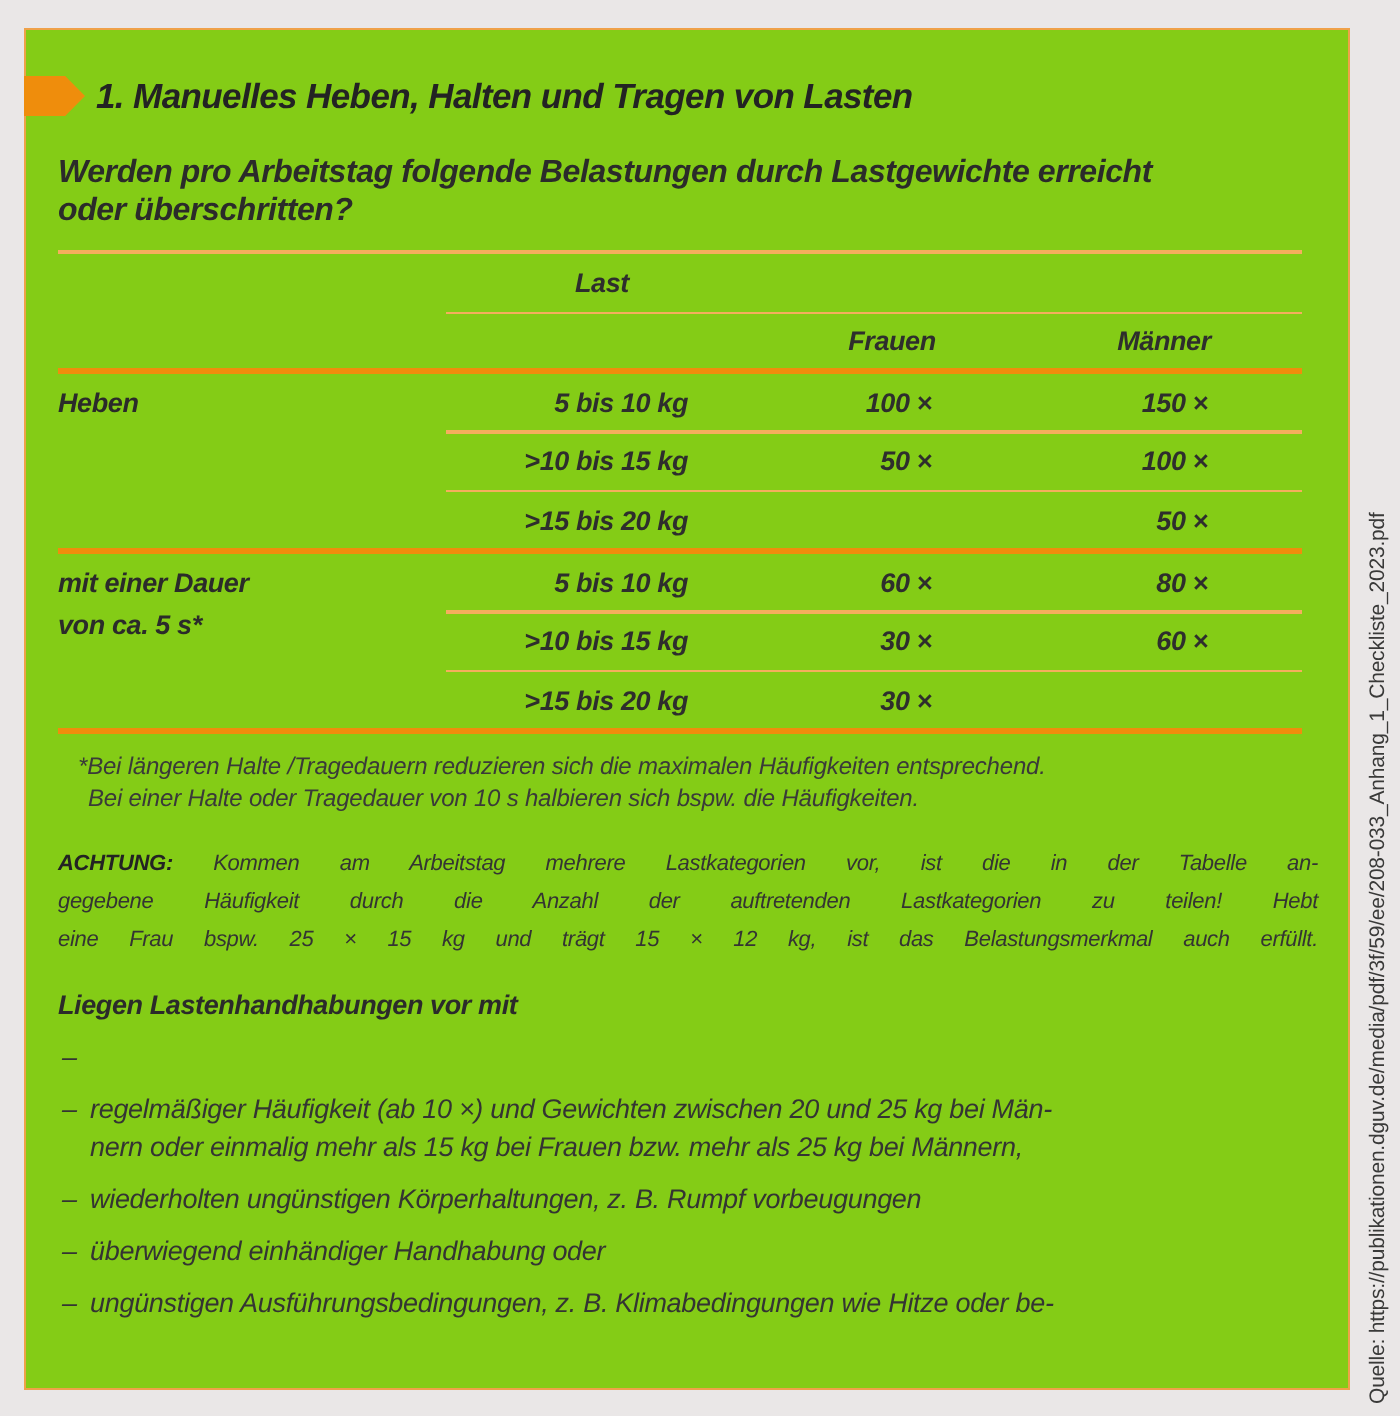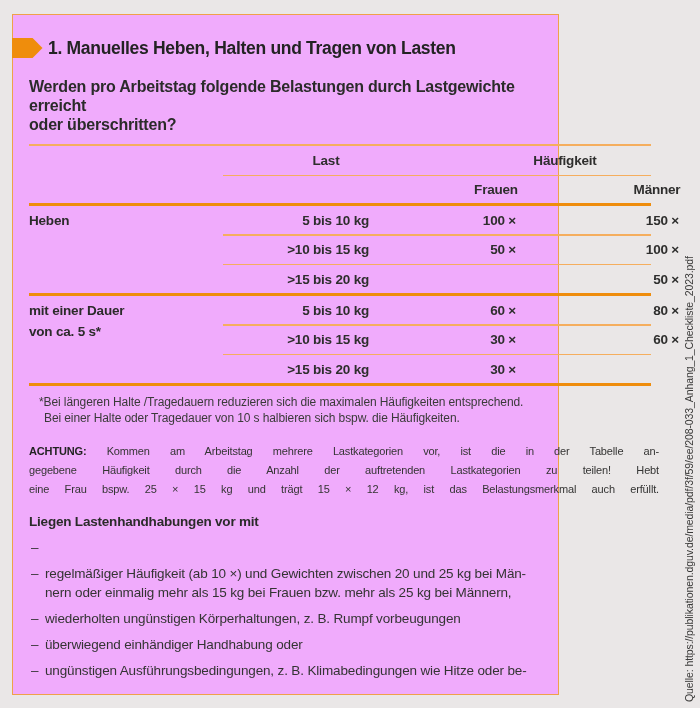--- a/index.html
+++ b/index.html
@@ -8,23 +8,24 @@
     font-family:"Liberation Sans","DejaVu Sans",sans-serif;
     background:#eae7e7;
     position:relative;
     overflow:hidden;
     color:#3a3a39;
   }
   .canvas { position:absolute; inset:0; }
 
   .page {
     position:absolute; left:12px; top:14px;
-    width:547px; height:681px;
-    background:#f0abfc;
+    width:663px; height:681px;
+    background:#84cc16;
     border:1.5px solid #efa149;
+    font-style:italic;
   }
 
   
   .title-row { position:relative; margin-top:23px; }
   .arrow-icon {
     position:absolute; left:-1.5px; top:0px;
     width:31px; height:20px;
     background:#ef8d0c;
     clip-path:polygon(0 0, 68% 0, 100% 50%, 68% 100%, 0 100%);
   }
@@ -37,21 +38,21 @@
   
   .question {
     margin:19px 0 0 16px;
     font-size:16px; font-weight:700; letter-spacing:-0.2px;
     color:#2b2b2a; line-height:19px;
   }
   .question span { display:block; }
 
   
   .ltable { margin:10px 0 0 16px; width:622px; font-size:13.5px; font-weight:700; color:#2e2e2d; letter-spacing:-0.2px; }
-  .trow { display:grid; grid-template-columns:194px 156px 134px 138px; align-items:center;gap:25px; }
+  .trow { display:grid; grid-template-columns:194px 156px 134px 138px; align-items:center; }
   .trow.h1 { height:29px; grid-template-columns:194px 156px 272px; }
   .trow.h2 { height:27px; }
   .trow.data { height:28px; }
   .cell-center { text-align:center; }
   .cell-val { text-align:right; padding-right:47px; white-space:nowrap; }
   .cell-val.last { padding-right:35px; }
   .cell-label { font-weight:700; color:#2b2b2a; position:relative; align-self:stretch; }
   .glabel { position:absolute; left:0; top:4px; line-height:21px; white-space:nowrap; }
   .glabel span { display:block; }
   .sep-thin   { height:1.5px; background:#f5ae5e; }
@@ -98,21 +99,20 @@
       <span>Werden pro Arbeitstag folgende Belastungen durch Lastgewichte erreicht</span>
       <span>oder überschritten?</span>
     </div>
 
     <div class="ltable">
       <div class="sep-thin"></div>
 
       <div class="trow h1">
         <div></div>
         <div class="cell-center">Last</div>
-        <div class="cell-center">Häufigkeit</div>
       </div>
       <div class="sep-thin indent"></div>
 
       <div class="trow h2">
         <div></div>
         <div></div>
         <div class="cell-center">Frauen</div>
         <div class="cell-center">Männer</div>
       </div>
       <div class="sep-thick"></div>

